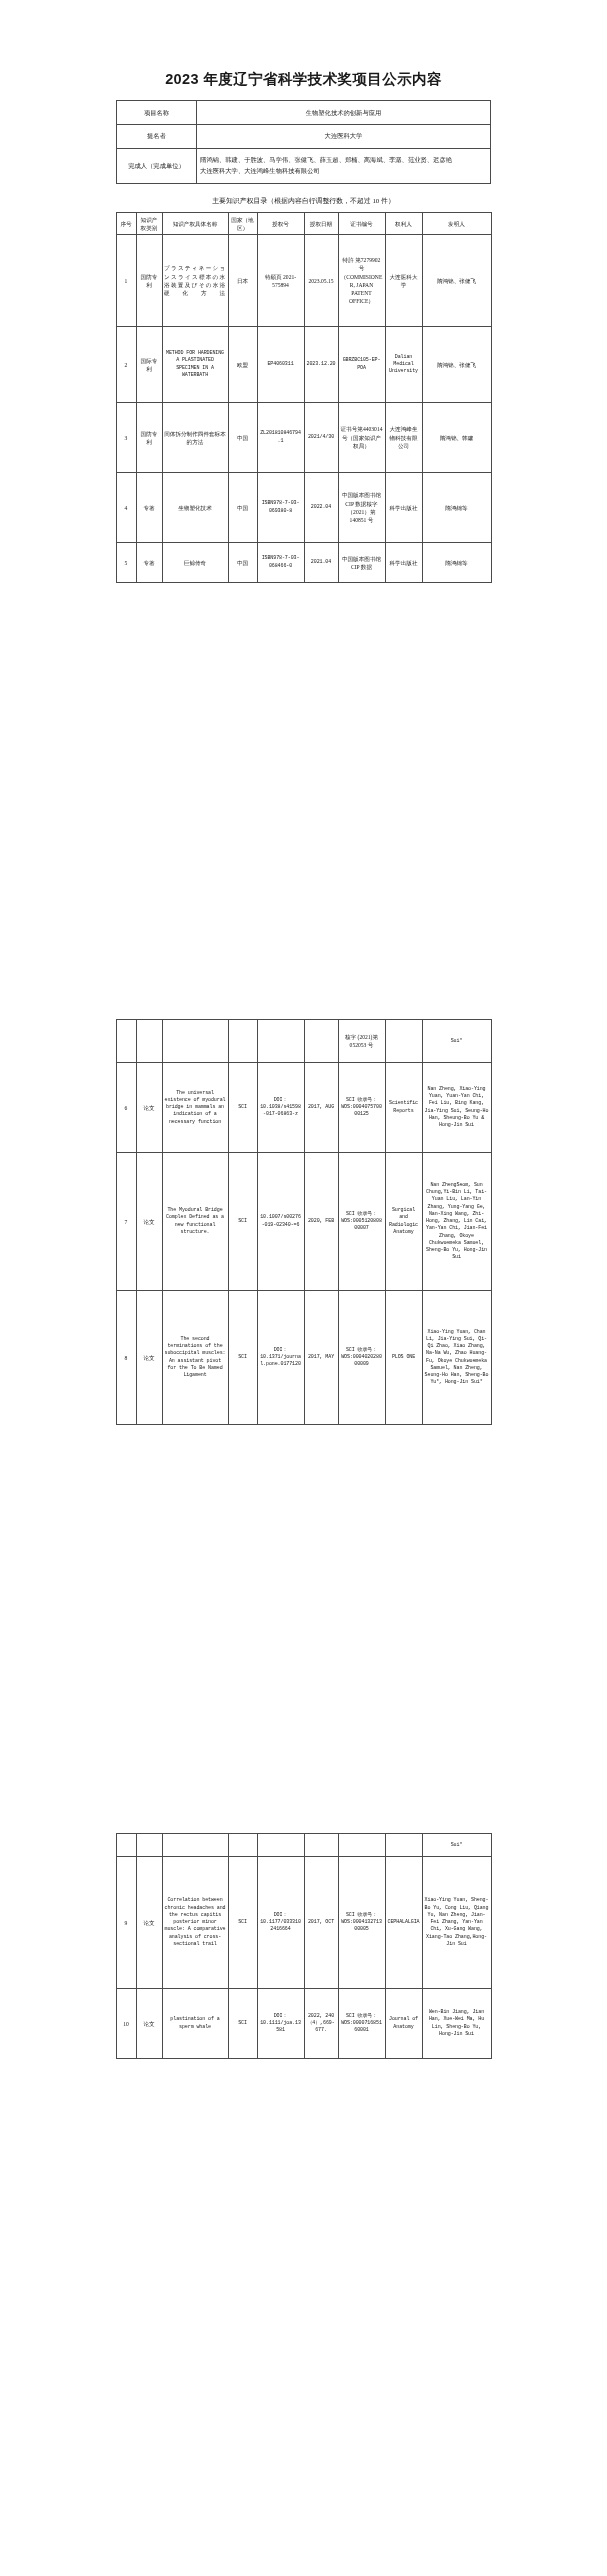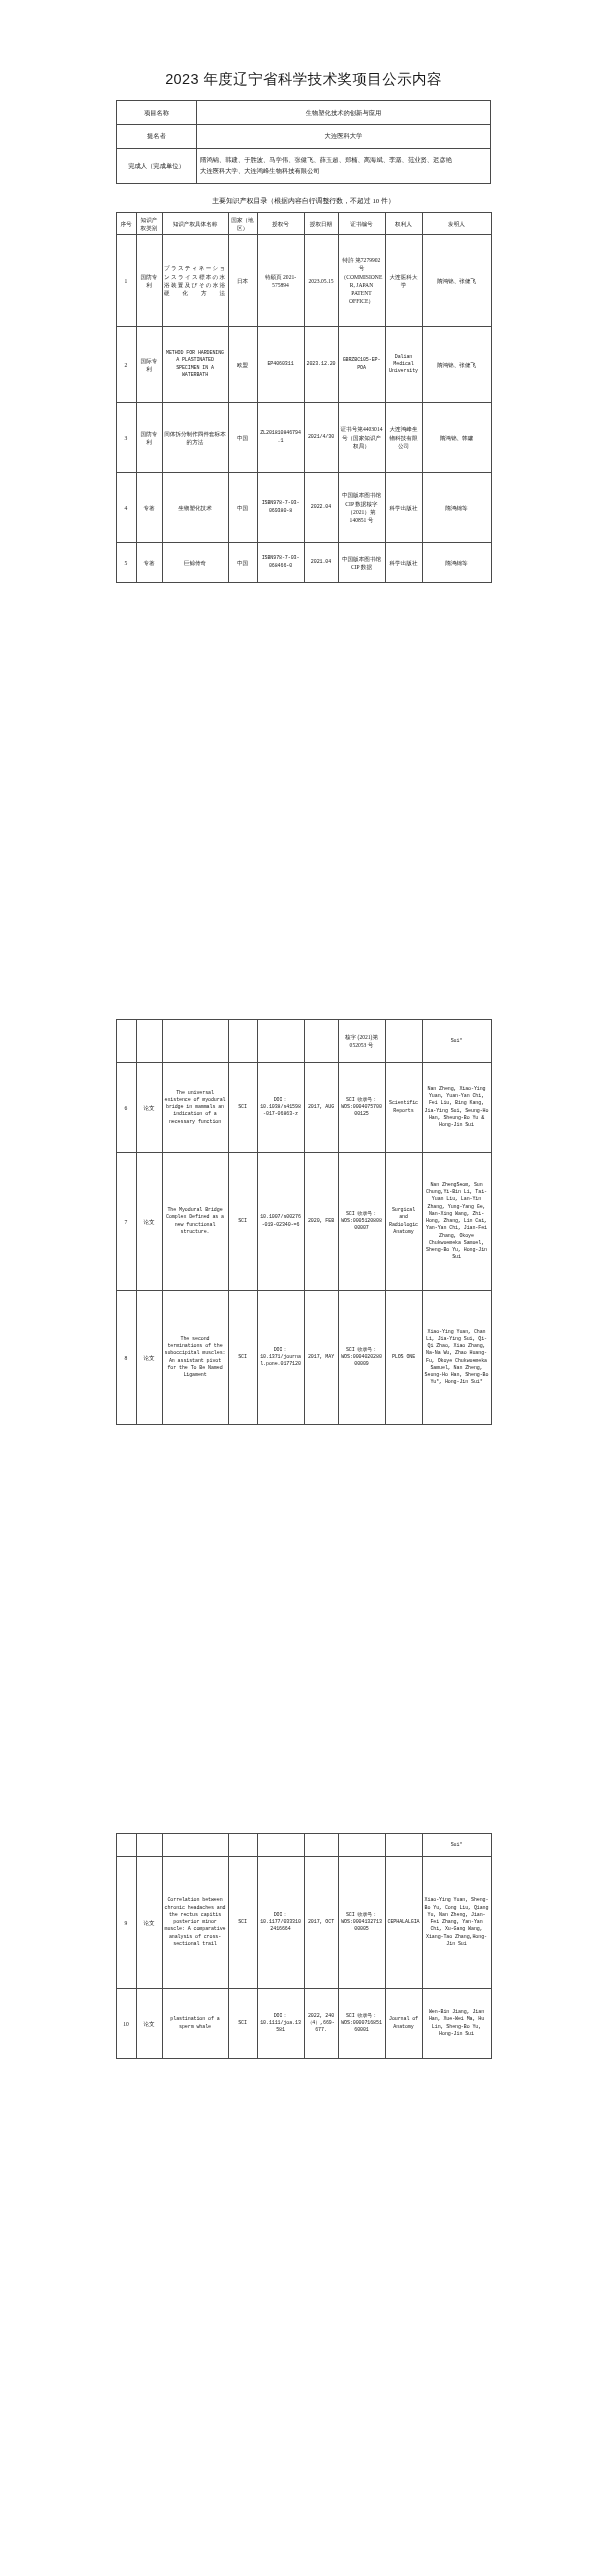--- a/index.html
+++ b/index.html
@@ -13,21 +13,21 @@
     width:607px;
     min-height:859px;
     position:relative;
     box-sizing:border-box;
     padding:0 0 0 0;
     page-break-after:always;
   }
   .doc-title{
     text-align:center;
     font-size:14.5px;
-    font-weight:normal;
+    font-weight:bold;
     letter-spacing:0.4px;
     padding:70px 0 10.7px 0;
     font-family:"Liberation Sans","DejaVu Sans",sans-serif;
   }
   table{
     border-collapse:collapse;
     table-layout:fixed;
     margin:0 auto;
     width:375px;
     font-size:5.6px;

